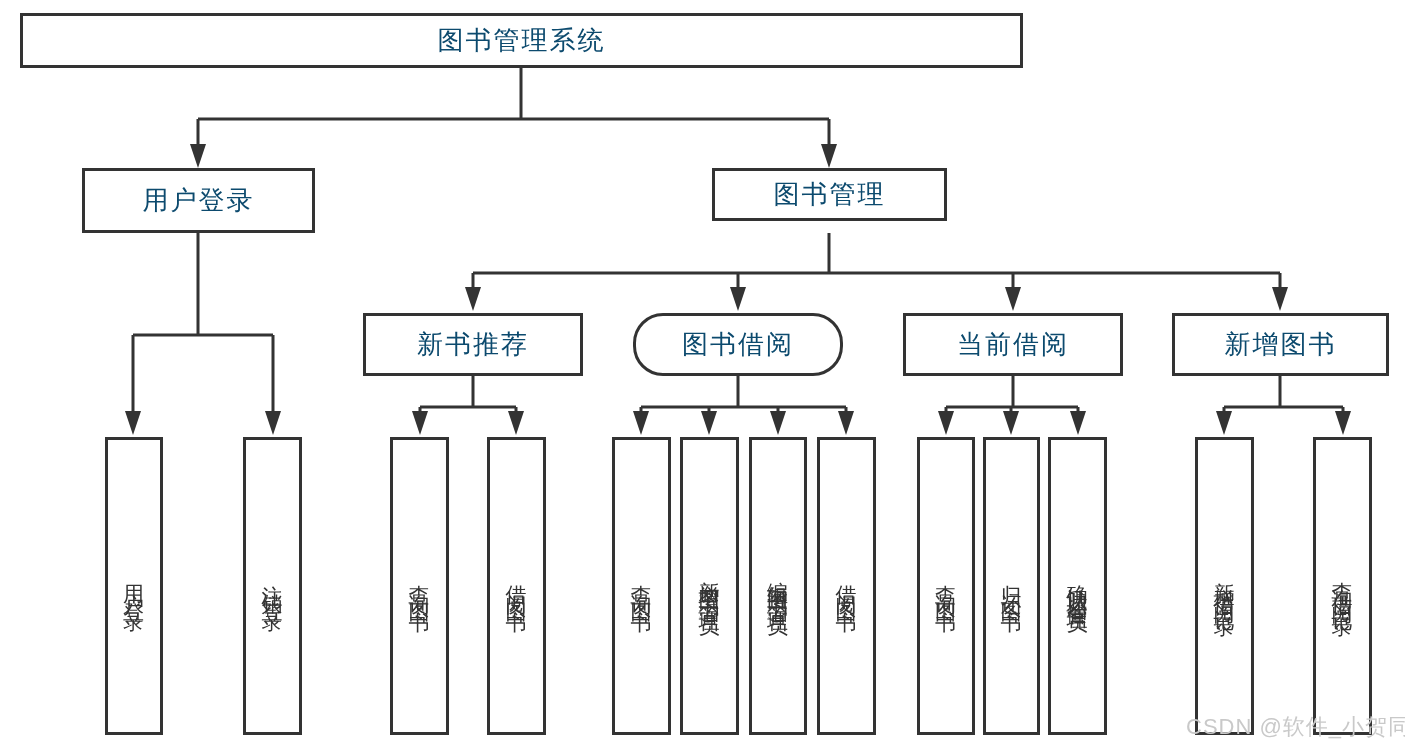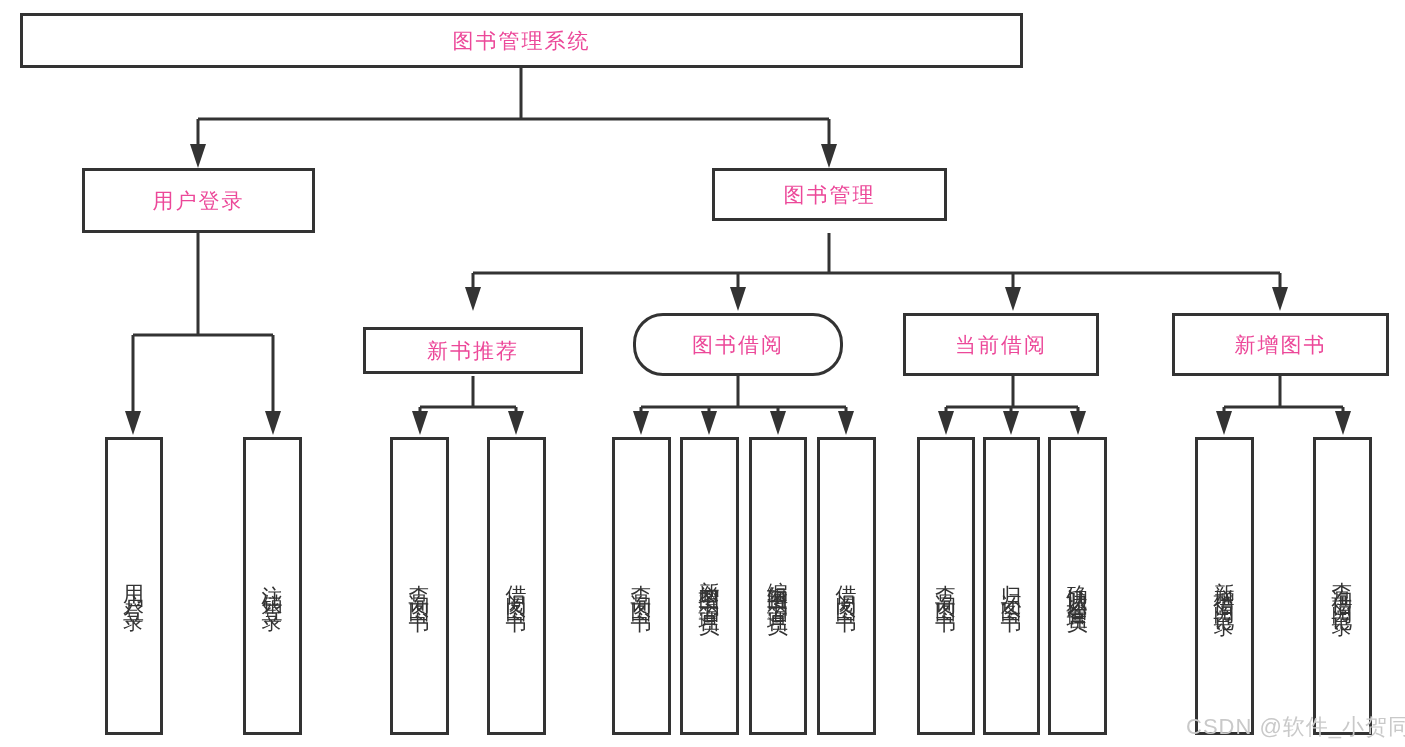--- a/index.html
+++ b/index.html
@@ -11,22 +11,22 @@
     overflow:hidden;
   }
   .box{
     position:absolute;
     box-sizing:border-box;
     border:3px solid #333333;
     background:#ffffff;
     display:flex;
     align-items:center;
     justify-content:center;
-    color:#ec4899;
-    font-size:21px;
+    color:#0c4a6e;
+    font-size:26px;
     letter-spacing:2px;
     white-space:nowrap;
   }
   .vbox{
     position:absolute;
     box-sizing:border-box;
     border:3px solid #333333;
     background:#ffffff;
     display:flex;
     align-items:center;
@@ -92,23 +92,23 @@
         <polygon points="1216,411 1232,411 1224,435"></polygon>
         <polygon points="1335,411 1351,411 1343,435"></polygon>
       </g>
   </svg>
 
   <div class="box" style="left:20px;top:13px;width:1003px;height:55px;">图书管理系统</div>
 
   <div class="box" style="left:82px;top:168px;width:233px;height:65px;">用户登录</div>
   <div class="box" style="left:712px;top:168px;width:235px;height:53px;">图书管理</div>
 
-  <div class="box" style="left:363px;top:313px;width:220px;height:47px;margin-top:14px;">新书推荐</div>
+  <div class="box" style="left:363px;top:313px;width:220px;height:63px;">新书推荐</div>
   <div class="box" style="left:633px;top:313px;width:210px;height:63px;border-radius:30px;">图书借阅</div>
-  <div class="box" style="left:903px;top:313px;width:196px;height:63px;">当前借阅</div>
+  <div class="box" style="left:903px;top:313px;width:220px;height:63px;">当前借阅</div>
   <div class="box" style="left:1172px;top:313px;width:217px;height:63px;">新增图书</div>
 
   <div class="vbox" style="left:105px;top:437px;width:58px;height:298px;">
     <span>用户登录</span>
     </div>
   <div class="vbox" style="left:243px;top:437px;width:59px;height:298px;">
     <span>注销登录</span>
     </div>
 
   <div class="vbox" style="left:390px;top:437px;width:59px;height:298px;">

